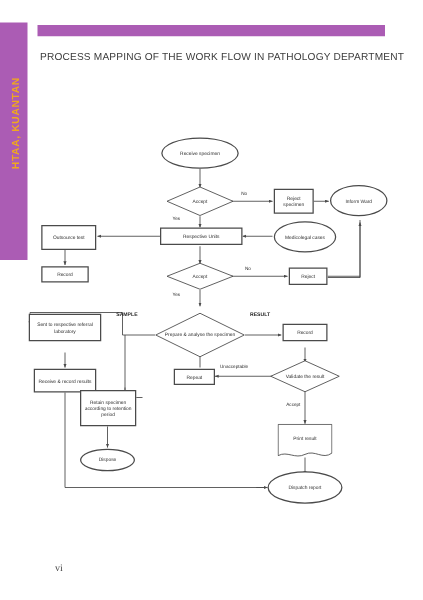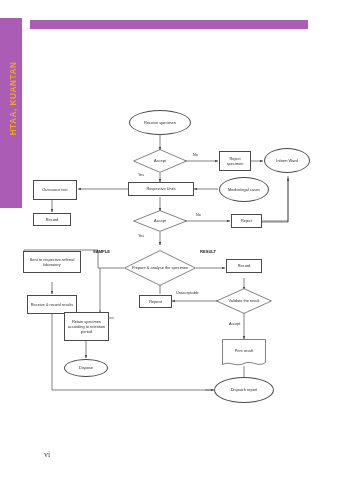--- a/index.html
+++ b/index.html
@@ -85,20 +85,21 @@
 <body>
 
 <div id="page">
 
   <div class="side-bar">
     <div class="side-label">HTAA, KUANTAN</div>
   </div>
 
   <div class="top-bar"></div>
 
+  <div class="page-title">PROCESS MAPPING OF THE WORK FLOW IN PATHOLOGY DEPARTMENT</div>
 
   <div class="folio">vi</div>
 
   <div id="flow">
 
     <svg width="338" height="480" viewBox="0 0 338 480">
       <defs>
         <marker id="ah" markerWidth="5" markerHeight="5" refX="4.2" refY="1.8" orient="auto" markerUnits="strokeWidth">
           <path d="M0,0 L4.4,1.8 L0,3.6 z" fill="#4a4a4a"></path>
         </marker>

